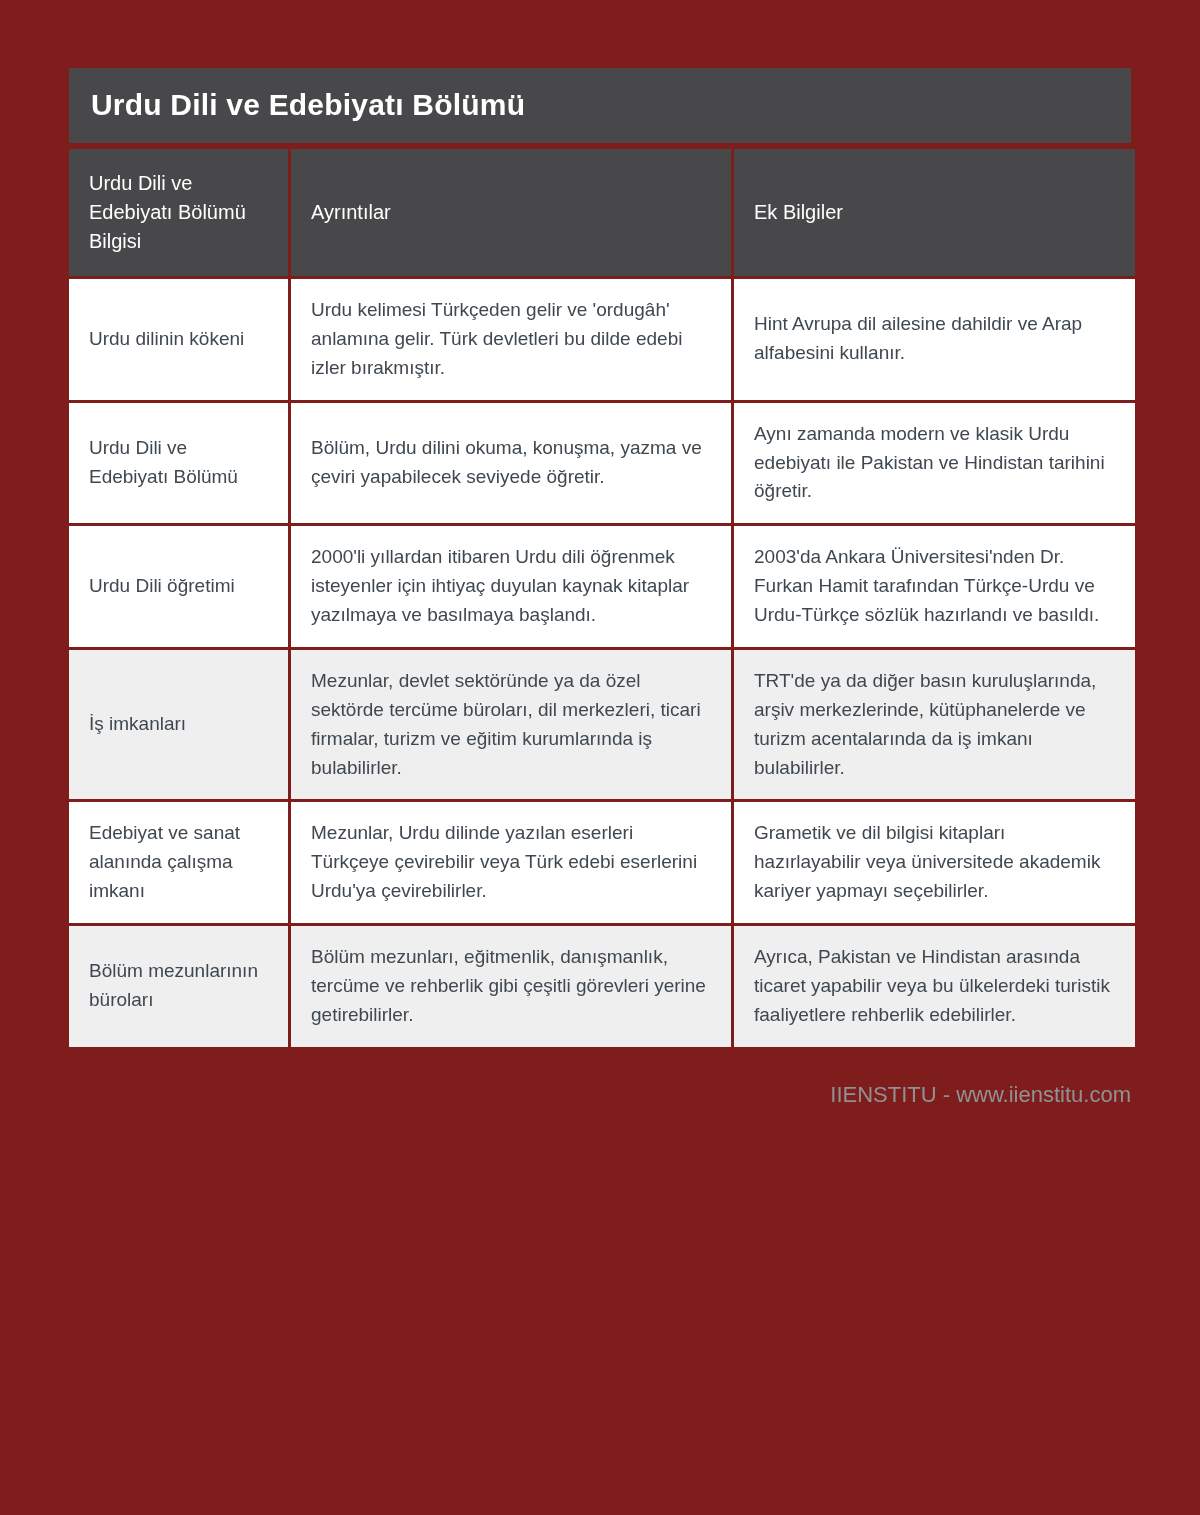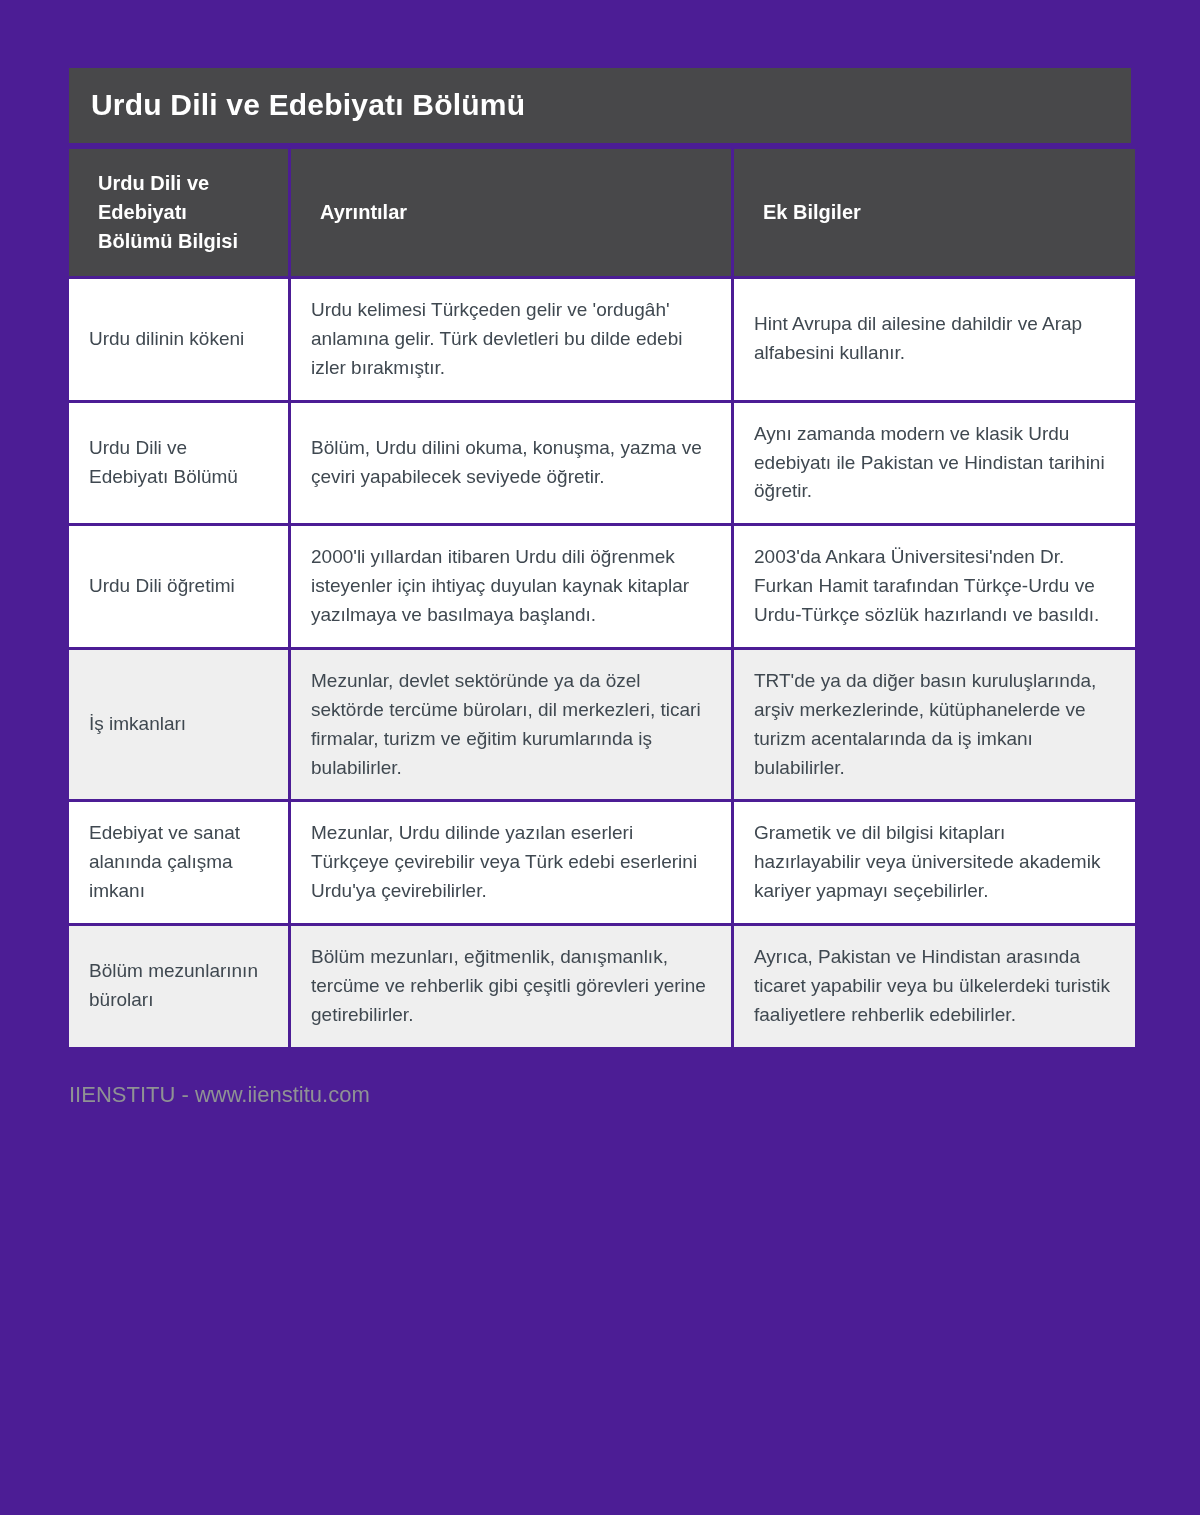--- a/index.html
+++ b/index.html
@@ -7,21 +7,21 @@
   html, body {
     width: 1200px;
     height: 1515px;
     background: #f4f4f5;
     font-family: "Liberation Sans", "DejaVu Sans", sans-serif;
   }
 
   .page {
     width: 1200px;
     height: 1515px;
-    background: #4c1d95;
+    background: #7f1d1d;
     overflow: hidden;
   }
 
   .container {
     width: 1062px;
     margin: 0 auto;
     padding-top: 68px;
   }
 
   .title-bar {
@@ -43,41 +43,41 @@
   }
 
   col.c-topic   { width: 219px; }
   col.c-details { width: 440px; }
   col.c-extra   { width: 401px; }
 
   th {
     background: #48484a;
     color: #ffffff;
     font-size: 20px;
-    font-weight: bold;
+    font-weight: normal;
     text-align: left;
     vertical-align: middle;
-    padding: 20px 29px;
+    padding: 20px 20px;
     line-height: 1.45;
   }
 
   td {
     color: #3f4850;
     font-size: 19px;
     line-height: 1.52;
     vertical-align: middle;
     padding: 17px 20px;
   }
 
   tr.row-odd  td { background: #ffffff; }
   tr.row-even td { background: #efefef; }
 
   .footer {
     margin-top: 30px;
-    text-align: left;
+    text-align: right;
     color: #8f9294;
     font-size: 22px;
     line-height: 1.4;
   }
 </style>
 </head>
 <body>
 
 <div class="page">
   <div class="container">

